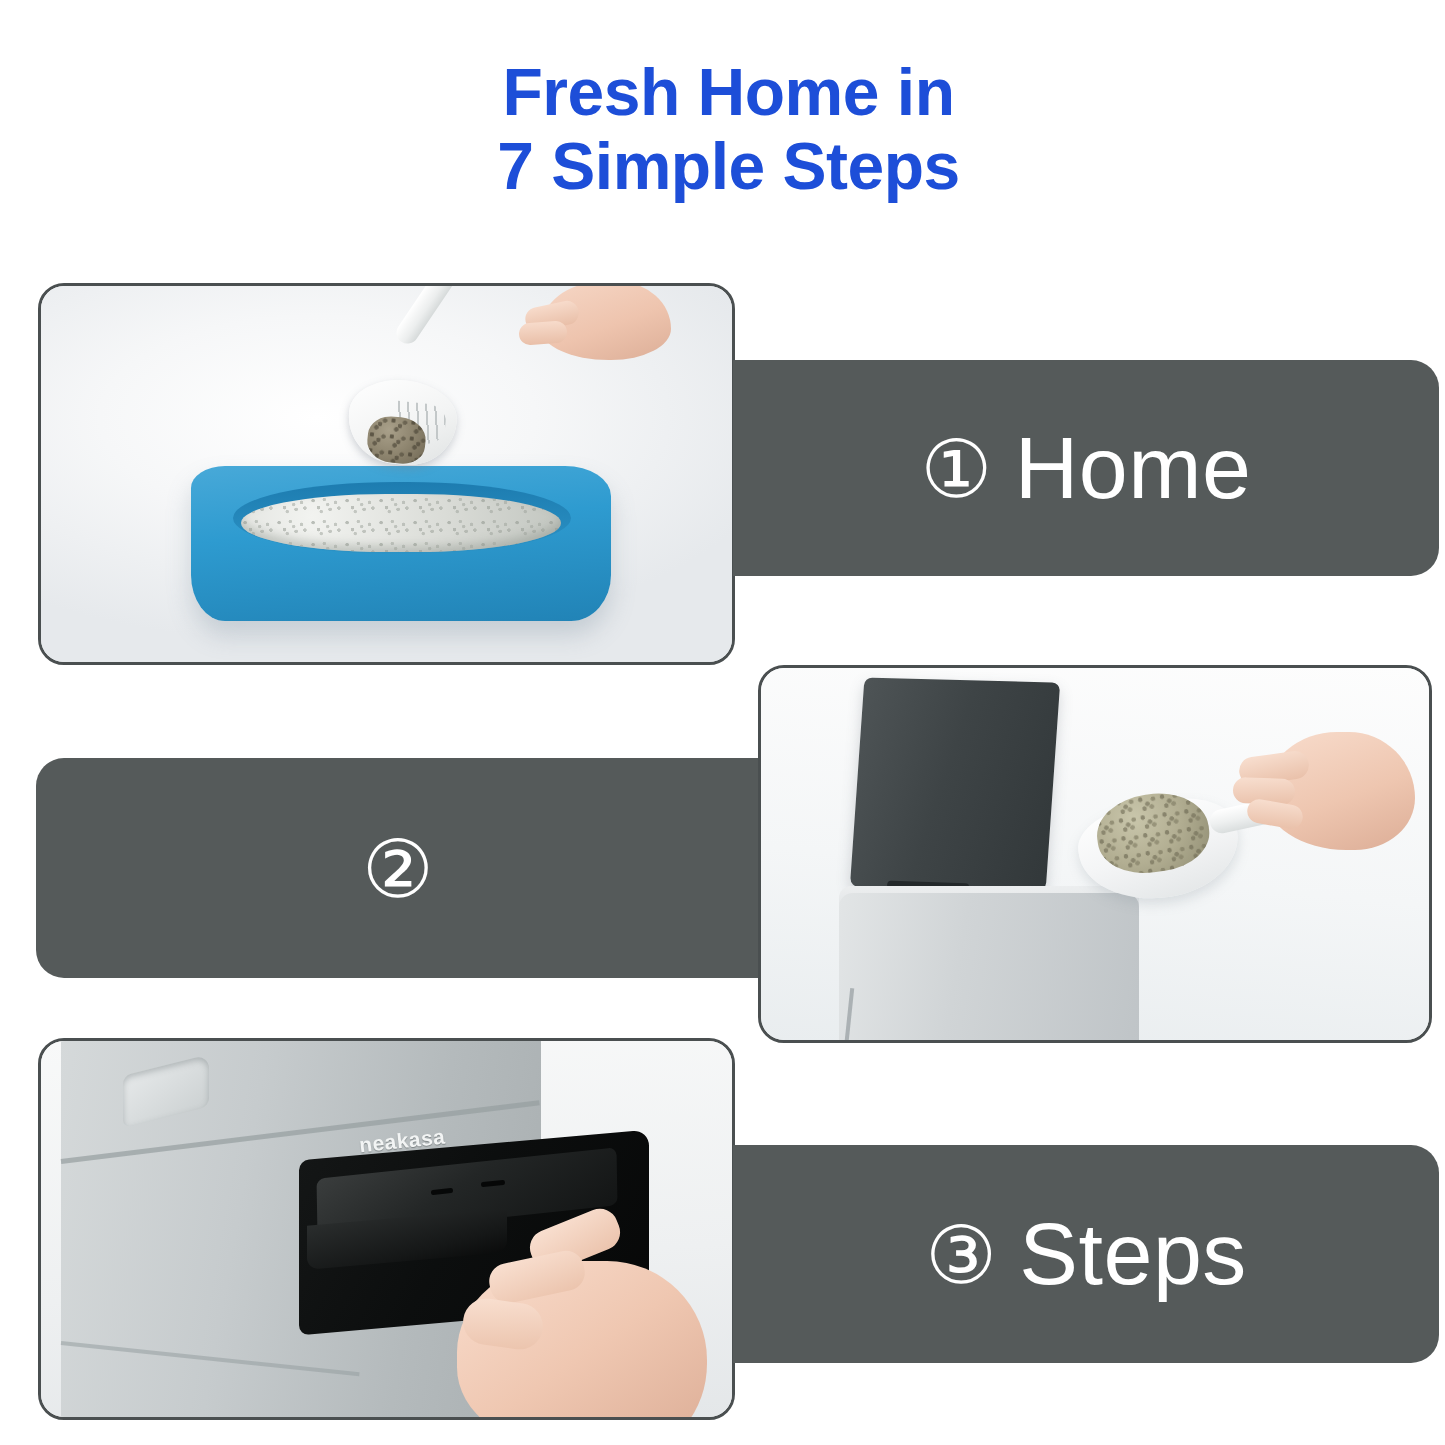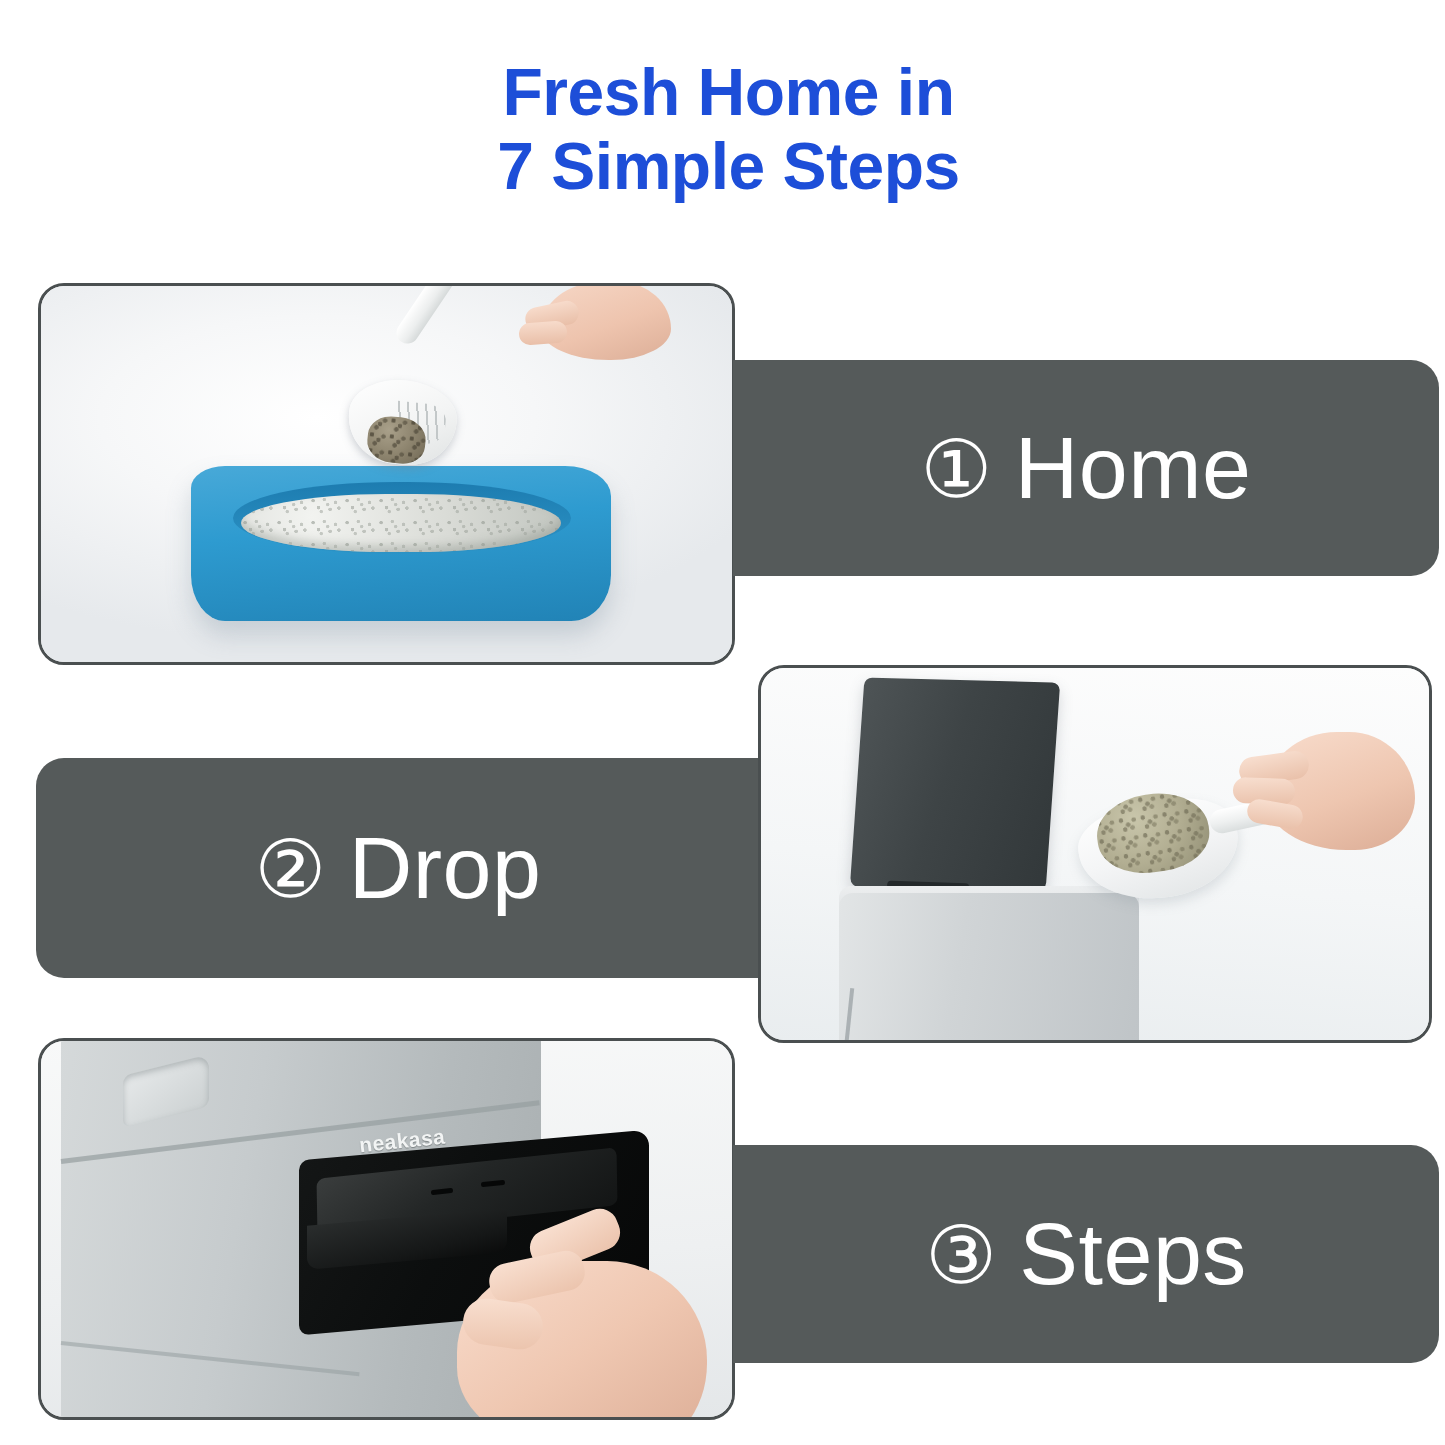--- a/index.html
+++ b/index.html
@@ -479,21 +479,20 @@
 <div class="banner banner-right" id="banner-scoop">
   <div class="banner-text">
     <span class="step-num">①</span>
     <span class="step-label">Home</span>
   </div>
 </div>
 
 <div class="banner banner-left" id="banner-drop">
   <div class="banner-text">
     <span class="step-num">②</span>
-    <span class="step-label">Drop</span>
   </div>
 </div>
 
 <div class="panel" id="panel-drop">
   <div class="panel-scene">
     <div class="bg"></div>
     <div class="bin-lid"></div>
     <div class="lid-hinge"></div>
     <div class="bin-rim"></div>
     <div class="bin-cavity"></div>

